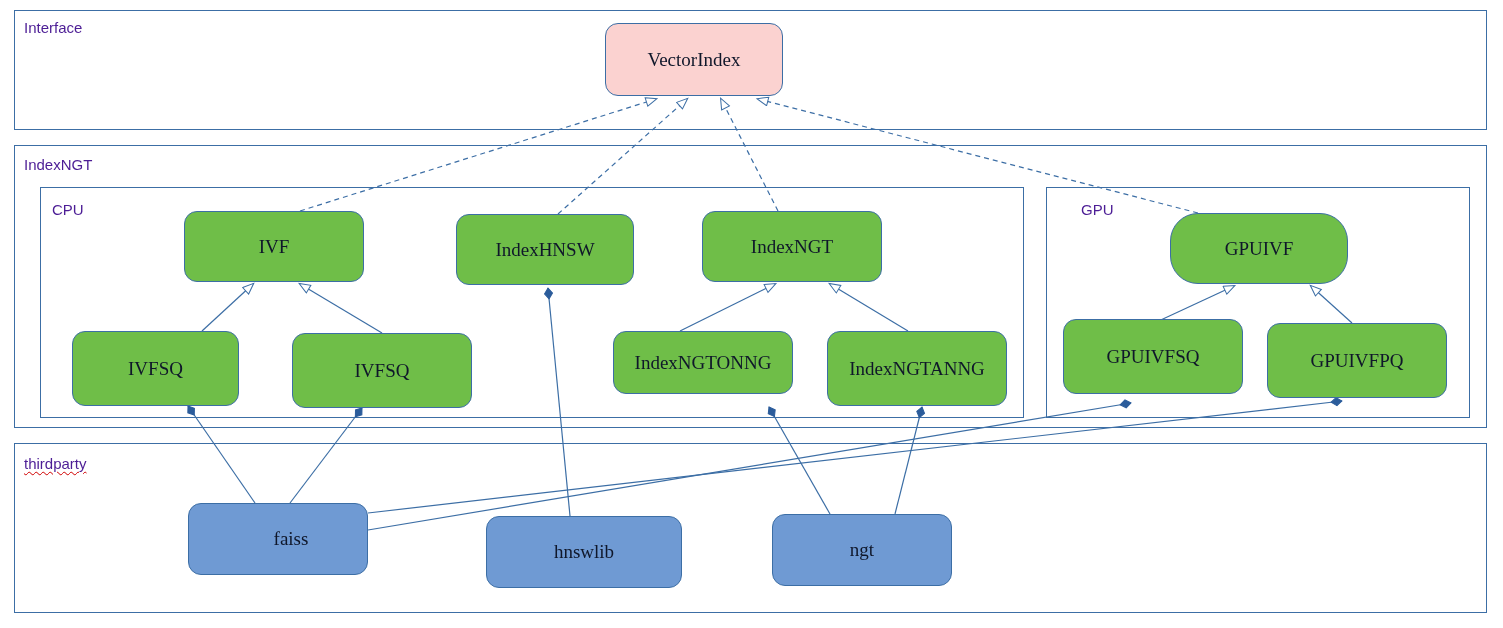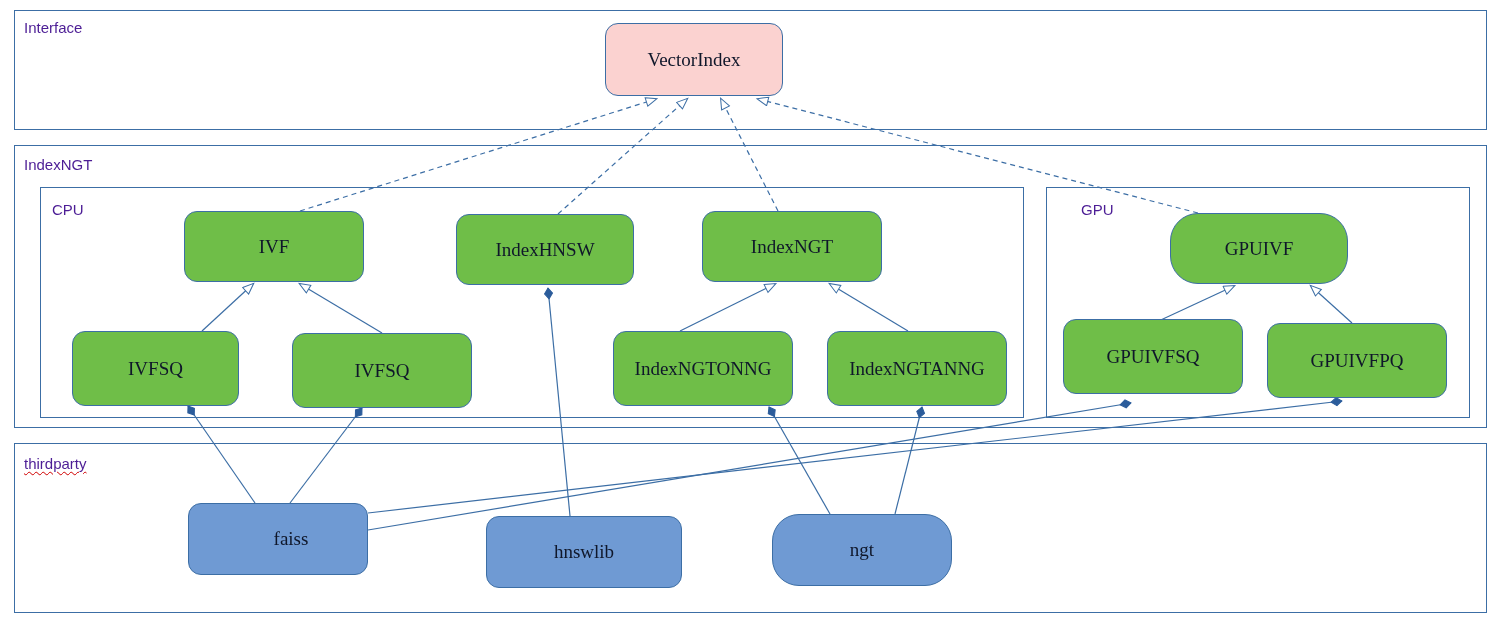--- a/index.html
+++ b/index.html
@@ -111,22 +111,22 @@
   </svg>
 
   <div id="nodes">
       <div class="node iface" style="left: 605px; top: 23px; width: 178px; height: 73px;">VectorIndex</div>
       <div class="node impl" style="left: 184px; top: 211px; width: 180px; height: 71px;">IVF</div>
       <div class="node impl" style="left: 456px; top: 214px; width: 178px; height: 71px;">IndexHNSW</div>
       <div class="node impl" style="left: 702px; top: 211px; width: 180px; height: 71px;">IndexNGT</div>
       <div class="node impl" style="left: 1170px; top: 213px; width: 178px; height: 71px; border-radius: 28px;">GPUIVF</div>
       <div class="node impl" style="left: 72px; top: 331px; width: 167px; height: 75px;">IVFSQ</div>
       <div class="node impl" style="left: 292px; top: 333px; width: 180px; height: 75px;">IVFSQ</div>
-      <div class="node impl" style="left: 613px; top: 331px; width: 180px; height: 75px;">IndexNGTONNG</div>
+      <div class="node impl" style="left: 613px; top: 331px; width: 180px; height: 63px;">IndexNGTONNG</div>
       <div class="node impl" style="left: 827px; top: 331px; width: 180px; height: 75px;">IndexNGTANNG</div>
       <div class="node impl" style="left: 1063px; top: 307px; width: 180px; height: 75px; margin-top: 12px;">GPUIVFSQ</div>
       <div class="node impl" style="left: 1267px; top: 323px; width: 180px; height: 75px;">GPUIVFPQ</div>
       <div class="node thirdp" style="left: 188px; top: 503px; width: 180px; height: 72px; padding-left: 26px;">faiss</div>
       <div class="node thirdp" style="left: 486px; top: 516px; width: 196px; height: 72px;">hnswlib</div>
-      <div class="node thirdp" style="left: 772px; top: 514px; width: 180px; height: 72px; border-radius: 27px;">ngt</div>
+      <div class="node thirdp" style="left: 772px; top: 514px; width: 180px; height: 72px;">ngt</div>
     </div>
 
 </div>
 
 </body></html>

